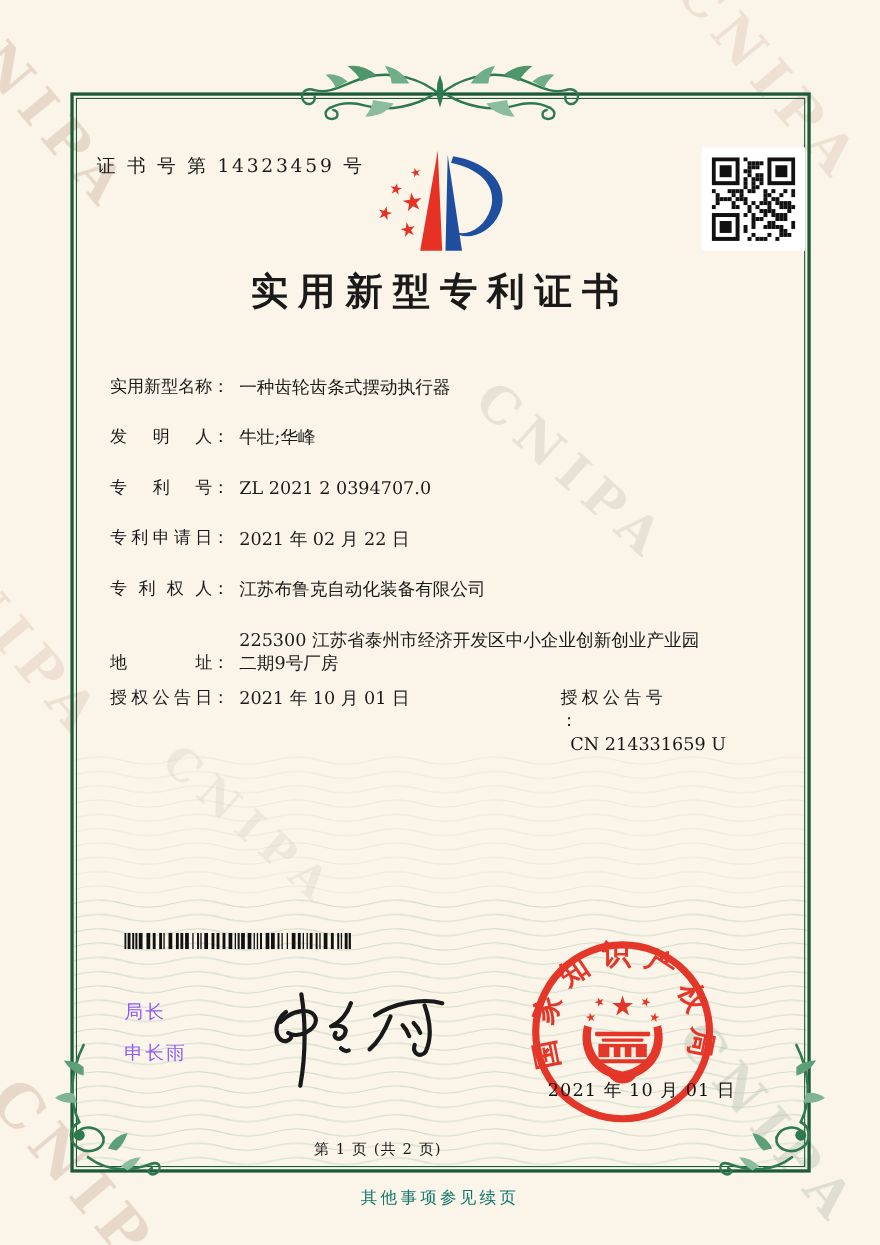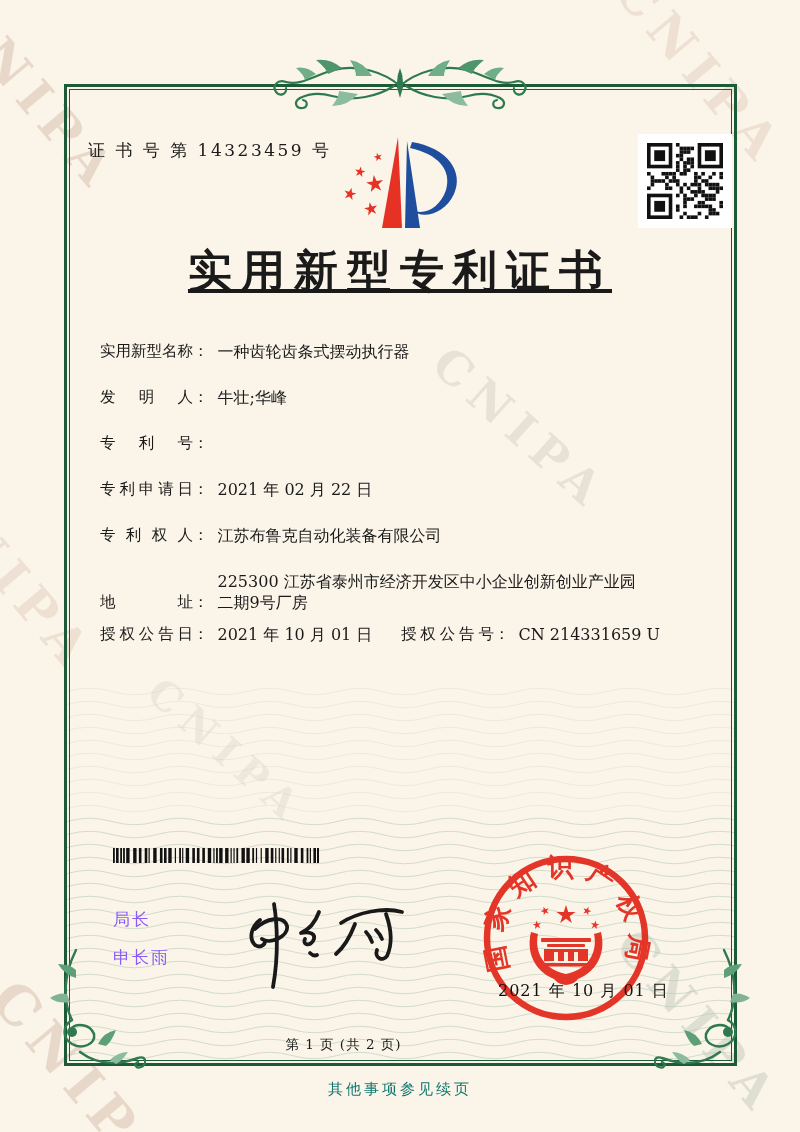--- a/index.html
+++ b/index.html
@@ -30,32 +30,32 @@
   .ornament-corner { position:absolute; width:96px; height:126px; z-index:3; }
   .oc-left  { left:50px;  top:948px; }
   .oc-right { left:654px; top:948px; transform:scaleX(-1); }
   
   .cert-no { position:absolute; left:88px; top:139px; font-size:17px; letter-spacing:2.5px; z-index:4; }
   .logo { position:absolute; left:336px; top:132px; width:130px; height:106px; z-index:4; }
   .qr-box { position:absolute; left:638px; top:134px; width:94px; height:94px; background:#ffffff; z-index:4; }
   .qr-box svg { position:absolute; left:9px; top:9px; }
   .doc-title {
     position:absolute; left:0; width:800px; top:242px; text-align:center;
-    font-size:44px; font-weight:bold; letter-spacing:9px; z-index:4;text-decoration:underline;
+    font-size:34px; font-weight:bold; letter-spacing:9px; z-index:4;
   }
   
   .fields { position:absolute; left:100px; top:341px; width:560px; z-index:4; }
   .field-row { display:flex; align-items:flex-end; margin-bottom:25px; font-size:15.5px; line-height:21px; }
   .field-row.tight { margin-bottom:11px; }
   .field-label { display:inline-block; width:93px; text-align:justify; text-align-last:justify; white-space:nowrap; }
   .field-colon { display:inline-block; }
   .field-value { margin-left:9px; max-width:425px; font-size:16px; }
   .grant-row { display:flex; font-size:15.5px; line-height:21px;justify-content:space-between; }
   .grant-group { display:flex; }
-  .grant-group + .grant-group { margin-left:28px; }
+  .grant-group + .grant-group { margin-left:28px;flex-direction:column; }
   
   .body-text {
     position:absolute; left:100px; top:654px; width:602px; z-index:4;
     font-size:16px; line-height:31px; text-align:justify;
   }
   .body-text p { text-indent:2em; }
   
   .barcode { position:absolute; left:113px; top:848px; width:207px; height:15px; z-index:4; }
   .signoff { position:absolute; left:113px; top:908px; z-index:4;
              font-family:"DejaVu Sans", sans-serif; font-size:17px; color:#8b5cf6; }
@@ -299,20 +299,21 @@
       <span class="field-value">一种齿轮齿条式摆动执行器</span>
     </div>
     <div class="field-row">
       <span class="field-label">发明人</span>
         <span class="field-colon">：</span>
       <span class="field-value">牛壮;华峰</span>
     </div>
     <div class="field-row">
       <span class="field-label">专利号</span>
         <span class="field-colon">：</span>
+      <span class="field-value">ZL 2021 2 0394707.0</span>
     </div>
     <div class="field-row">
       <span class="field-label">专利申请日</span>
         <span class="field-colon">：</span>
       <span class="field-value">2021 年 02 月 22 日</span>
     </div>
     <div class="field-row">
       <span class="field-label">专利权人</span>
         <span class="field-colon">：</span>
       <span class="field-value">江苏布鲁克自动化装备有限公司</span>

